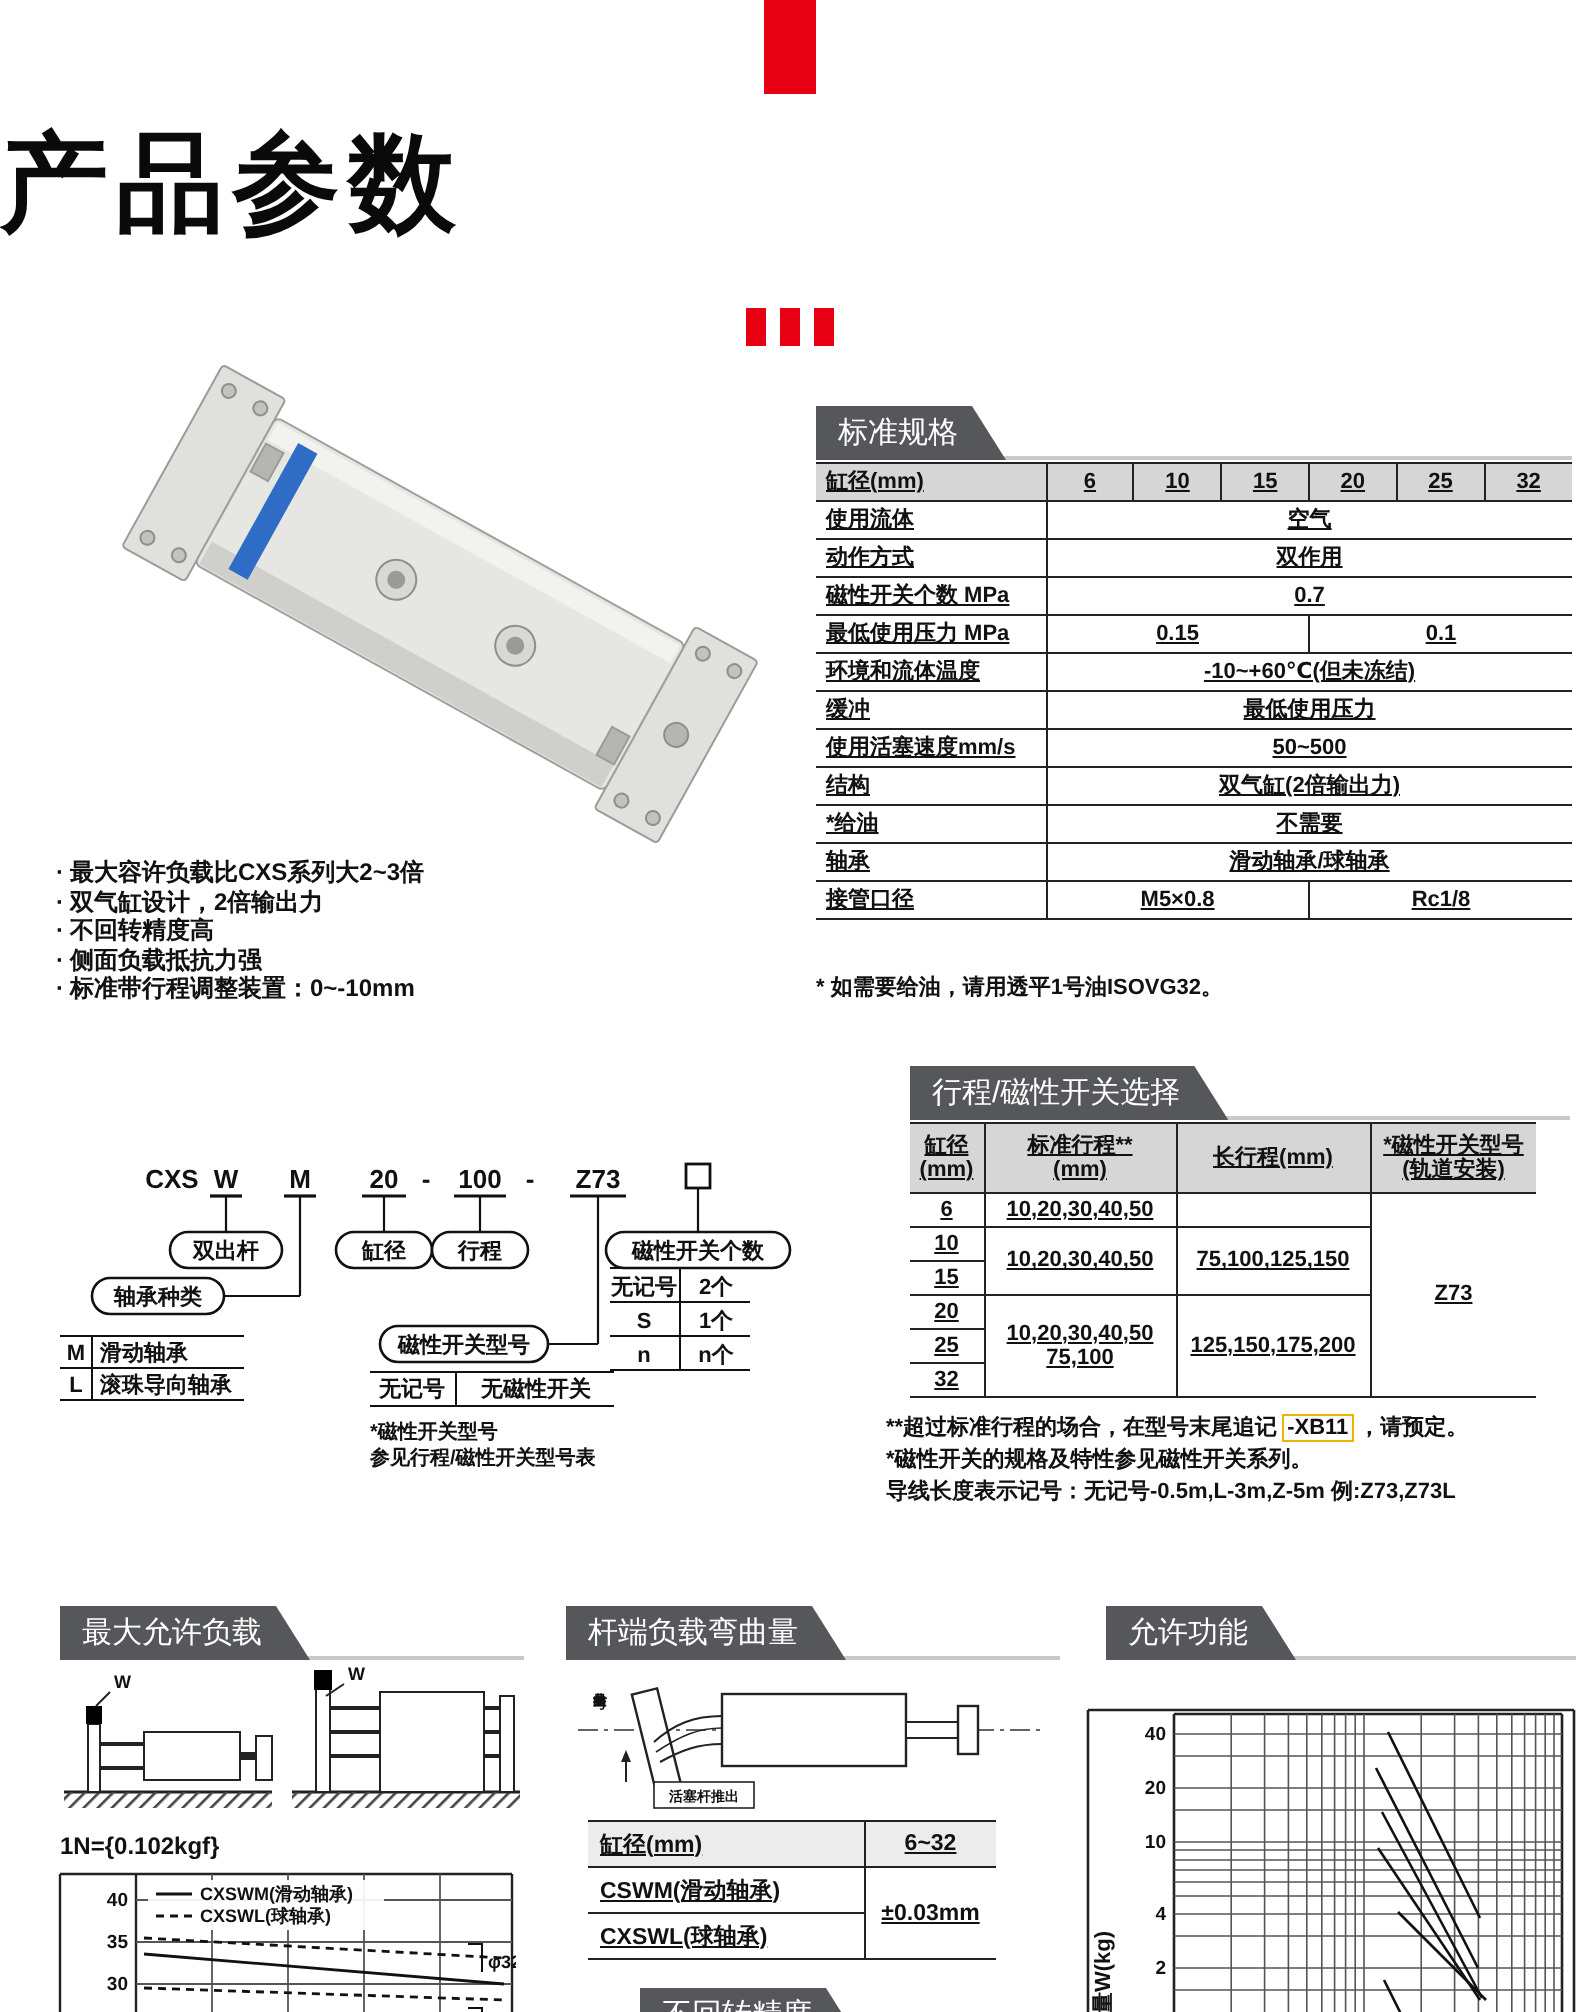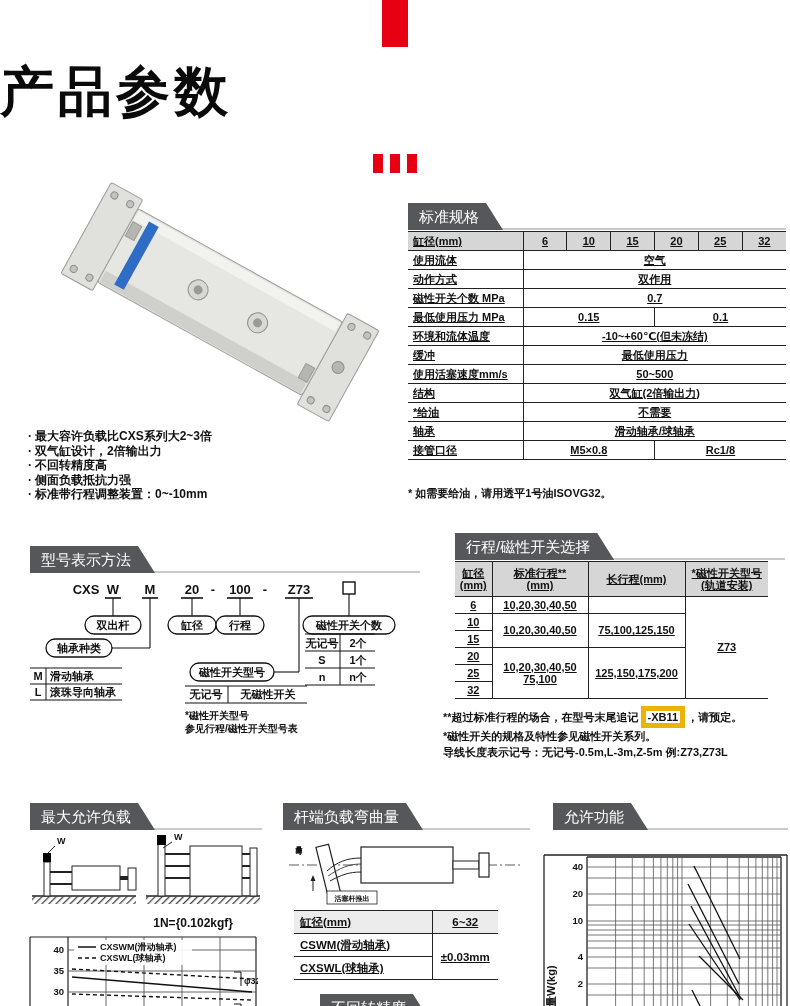--- a/index.html
+++ b/index.html
@@ -33,27 +33,27 @@
   .stroke-table tr.hd td{height:34px;}
   .stroke-table td{height:16px;}
   .bend-table td{border:0;border-top:1px solid #222;border-bottom:1px solid #222;
     font-size:11.5px;font-weight:bold;text-align:center;height:20px;}
   .bend-table td.lbl{text-align:left;padding-left:6px;}
   .bend-table td + td{border-left:1px solid #222;}
   .bend-table tr.hd td{background:#ececec;}
 
   .footnote{position:absolute;font-size:11px;font-weight:bold;color:#111;}
   .notes{position:absolute;font-size:11px;font-weight:bold;line-height:16px;color:#111;}
-  .xbox{display:inline-block;border:5px solid #eab308;padding:0 2px;margin:0 2px;line-height:12px;}
+  .xbox{display:inline-block;border:1px solid #eab308;padding:0 2px;margin:0 2px;line-height:12px;}
 
   .features{position:absolute;left:28px;top:429px;width:370px;list-style:none;margin:0;padding:0;
     font-size:12px;font-weight:bold;line-height:14.5px;}
   .features li{display:flex;gap:3px;}
 
-  .unit-note{position:absolute;left:30px;top:916px;width:203px;text-align:right;
+  .unit-note{position:absolute;left:30px;top:916px;width:203px;
     font-size:12px;font-weight:bold;}
   svg text{font-family:"Liberation Sans","DejaVu Sans",sans-serif;fill:#111;}
 </style>
 </head>
 <body>
 
 <div class="page">
 
   <div class="title-red-rect"></div>
   <div class="page-title">产品参数</div>
@@ -181,24 +181,20 @@
         </tr>
     <tr>
           <td class="lbl">接管口径</td>
           <td colspan="3">M5×0.8</td>
           <td colspan="3">Rc1/8</td>
         </tr>
   </tbody>
     </table>
   <div class="footnote" style="left:408px;top:486px">* 如需要给油，请用透平1号油ISOVG32。</div>
 
-  <div class="shead" style="left:30px;top:546px;width:390px">
-    <span class="banner">型号表示方法</span>
-      <i class="rule"></i>
-  </div>
   <svg class="abs" style="left:22px;top:576px" width="405" height="175" viewBox="0 0 405 175">
     <g font-size="13" font-weight="bold" text-anchor="middle">
       <text x="64" y="18">CXS</text>
       <text x="91" y="18">W</text>
       <text x="128" y="18">M</text>
       <text x="170" y="18">20</text>
       <text x="191" y="18">-</text>
       <text x="218" y="18">100</text>
       <text x="243" y="18">-</text>
       <text x="277" y="18">Z73</text>

